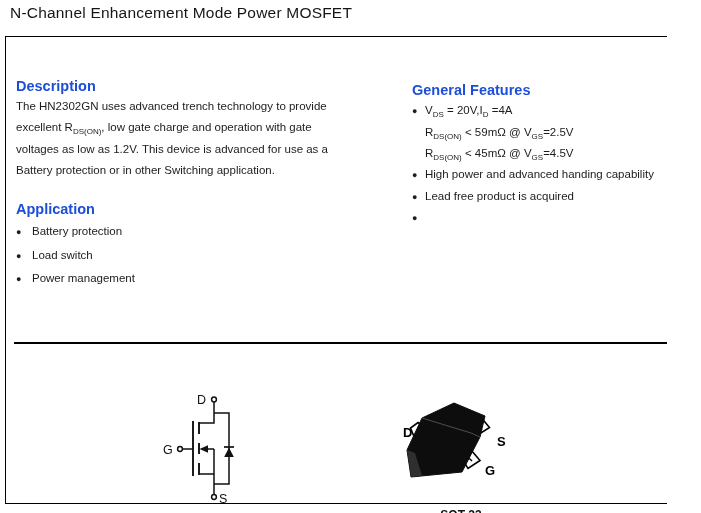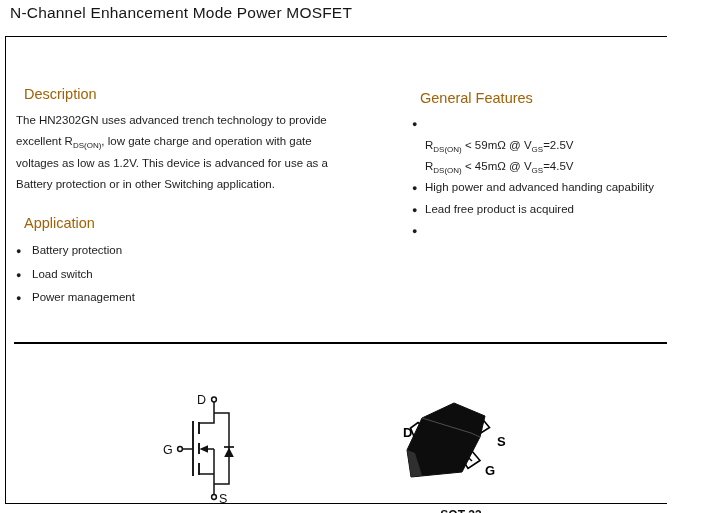--- a/index.html
+++ b/index.html
@@ -38,25 +38,25 @@
     top: 42px;
     width: 388px;
   }
   .col-right {
     position: absolute;
     left: 406px;
     top: 46px;
     width: 286px;
   }
   h2.sec-h {
-    margin: 8px;
+    margin: 0;
     font-size: 14.5px;
     line-height: 15px;
-    font-weight: 400;
-    color: #a16207;
+    font-weight: 700;
+    color: #1d4ed8;
   }
   .desc-text { margin-top: 2px; }
   .tline {
     font-size: 11.5px;
     line-height: 21.3px;
     white-space: nowrap;
   }
   sub { font-size: 8px; line-height: 0; }
   .app-h { margin-top: 21px !important; }
   .blist { margin-top: 3px; }
@@ -142,20 +142,21 @@
           <span>Power management</span>
         </div>
       </div>
     </section>
 
     <section class="col-right">
       <h2 class="sec-h">General Features</h2>
       <div class="blist flist">
         <div class="brow">
           <span class="bullet">●</span>
+          <span><span>V</span><sub>DS</sub><span> = 20V,I</span><sub>D</sub><span> =4A</span></span>
         </div>
         <div class="brow indent">
           <span><span>R</span><sub>DS(ON)</sub><span> &lt; 59mΩ @ V</span><sub>GS</sub><span>=2.5V</span></span>
         </div>
         <div class="brow indent">
           <span><span>R</span><sub>DS(ON)</sub><span> &lt; 45mΩ @ V</span><sub>GS</sub><span>=4.5V</span></span>
         </div>
         <div class="brow">
           <span class="bullet">●</span>
           <span><span>High power and advanced handing capability</span></span>

